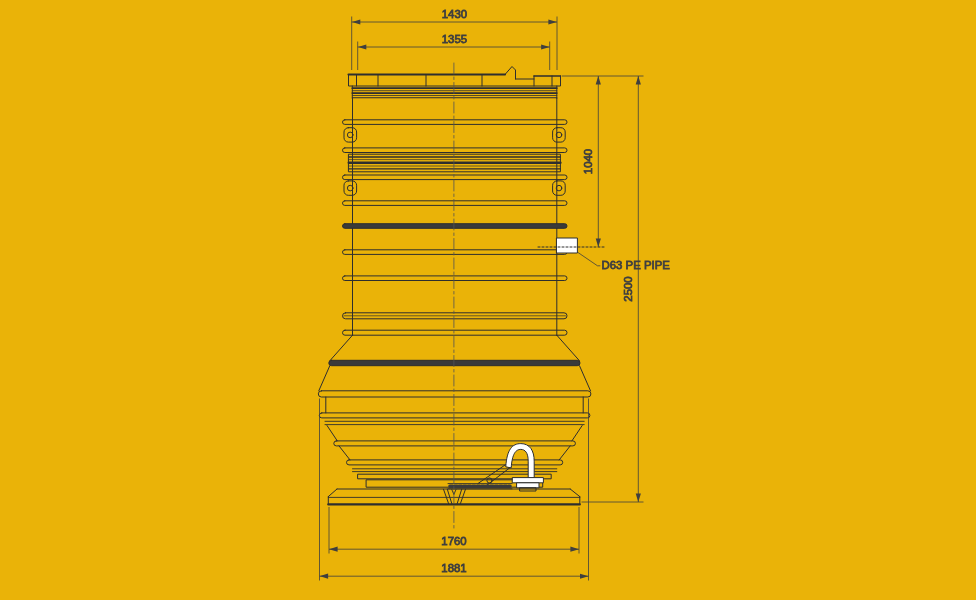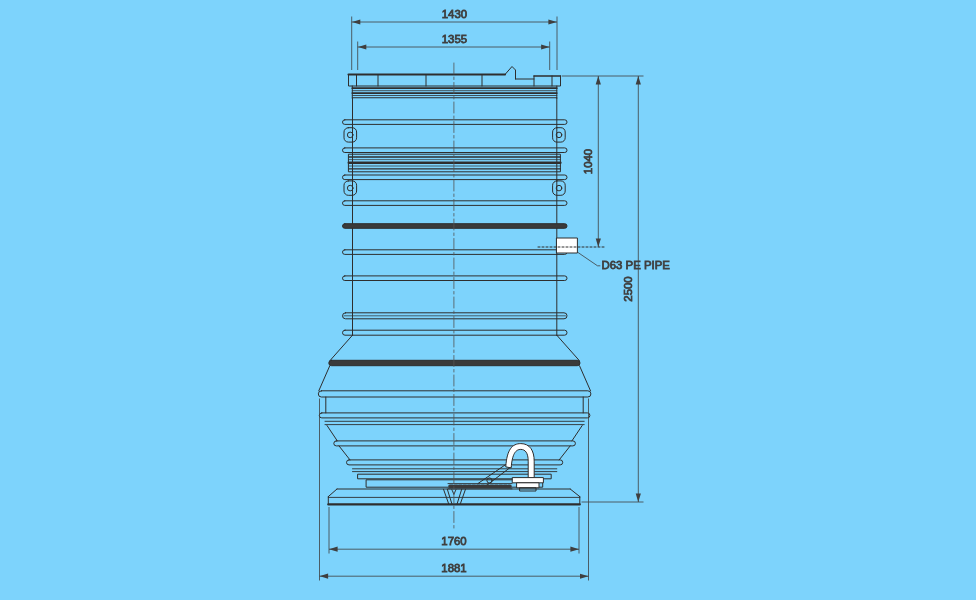--- a/index.html
+++ b/index.html
@@ -1,19 +1,19 @@
 <!DOCTYPE html>
 <html><head>
 <meta charset="utf-8">
 <style>
   html,body{margin:0;padding:0;background:#ffffff;}
   .canvas{
     position:relative;
     width:976px;height:600px;
-    background:#7dd3fc;
+    background:#eab308;
     font-family:"Liberation Sans", sans-serif;
   }
   svg{display:block;}
   text{
     font-family:"Liberation Sans", sans-serif;
     font-size:11.4px;
     fill:#3f3f3f;
   }
   .outline{stroke:#2e2e2e;fill:none;stroke-width:1;stroke-linecap:round;stroke-linejoin:round;}
   .dims{stroke:#3f3f3f;fill:none;stroke-width:0.8;}

